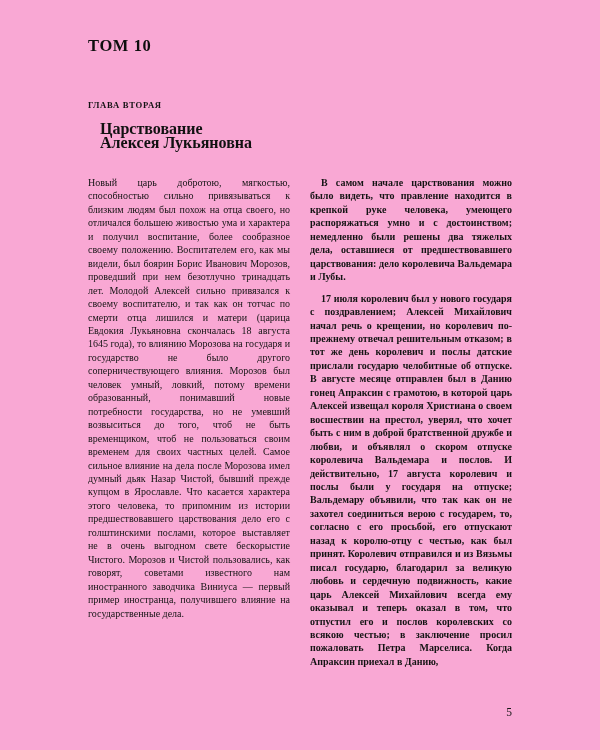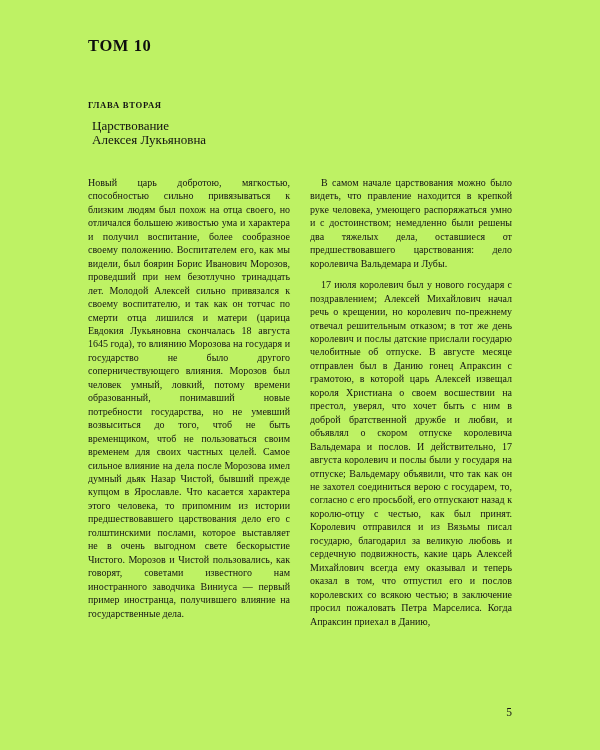--- a/index.html
+++ b/index.html
@@ -15,21 +15,21 @@
     font-family: "Liberation Serif", "DejaVu Serif", serif;
     color: #111111;
     -webkit-font-smoothing: antialiased;
   }
 
   .page {
     position: relative;
     box-sizing: border-box;
     width: 600px;
     height: 750px;
-    background: #bef264;
+    background: #f9a8d4;
     padding: 0;
   }
 
   
   .volume-title {
     position: absolute;
     left: 88px;
     top: 36px;
     font-family: "Liberation Serif", "DejaVu Serif", serif;
     font-weight: bold;
@@ -50,25 +50,25 @@
     font-family: "Liberation Serif", "DejaVu Serif", serif;
     font-weight: bold;
     font-size: 8.6px;
     letter-spacing: 0.75px;
     color: #131313;
     margin: 4px 0 9px 0;
     white-space: nowrap;
   }
   .chapter-title {
     font-family: "Liberation Serif", "DejaVu Serif", serif;
-    font-weight: normal;
-    font-size: 13px;
+    font-weight: bold;
+    font-size: 16px;
     line-height: 14.2px;
     color: #111111;
-    margin: 4px;
+    margin: 12px;
   }
   .chapter-title .line {
     display: block;
     white-space: nowrap;
   }
 
   
   .body-columns {
     position: absolute;
     left: 88px;
@@ -87,20 +87,21 @@
     font-family: "Liberation Serif", "DejaVu Serif", serif;
     font-size: 10px;
     line-height: 13.45px;
     text-align: justify;
     text-align-last: left;
     color: #141414;
     hyphens: manual;
   }
   .column p.indent {
     text-indent: 11px;
+    font-weight: bold;
   }
   .column p + p {
     margin-top: 8px;
   }
 
   
   .folio {
     position: absolute;
     left: 0;
     top: 706px;

